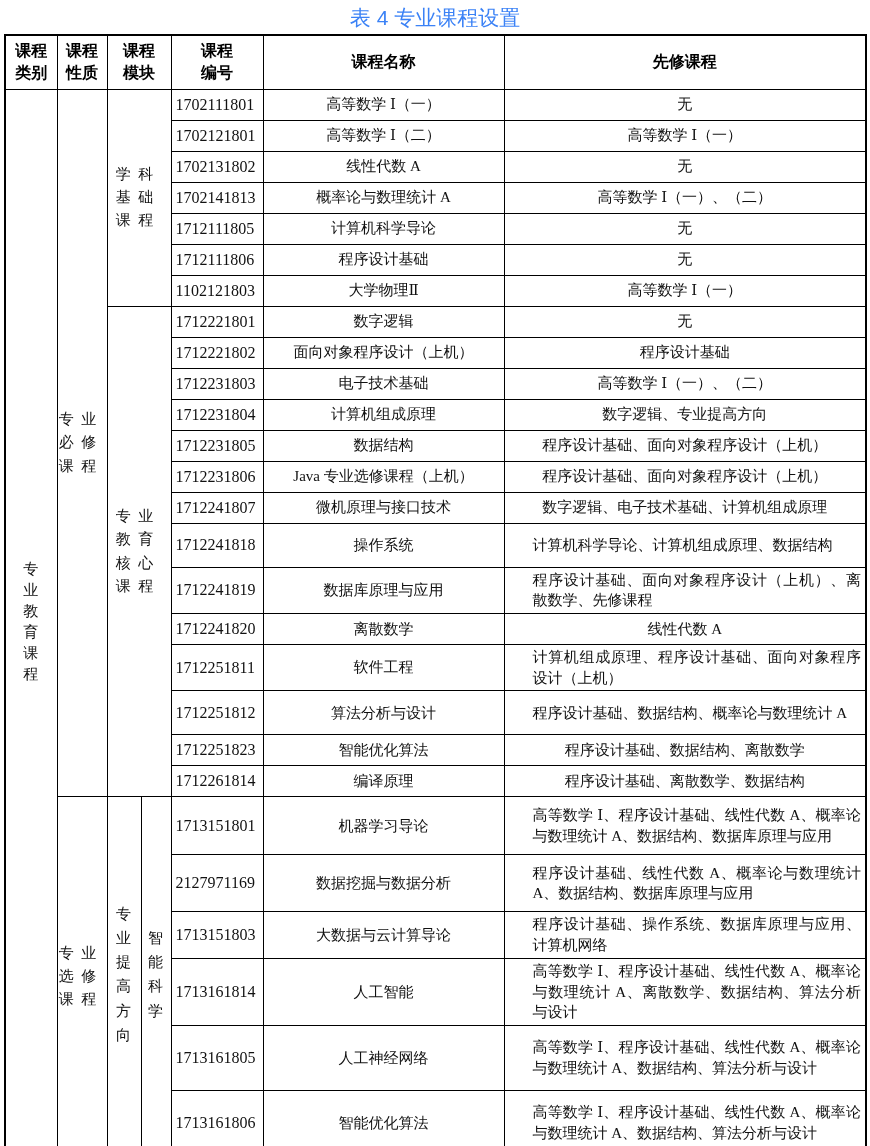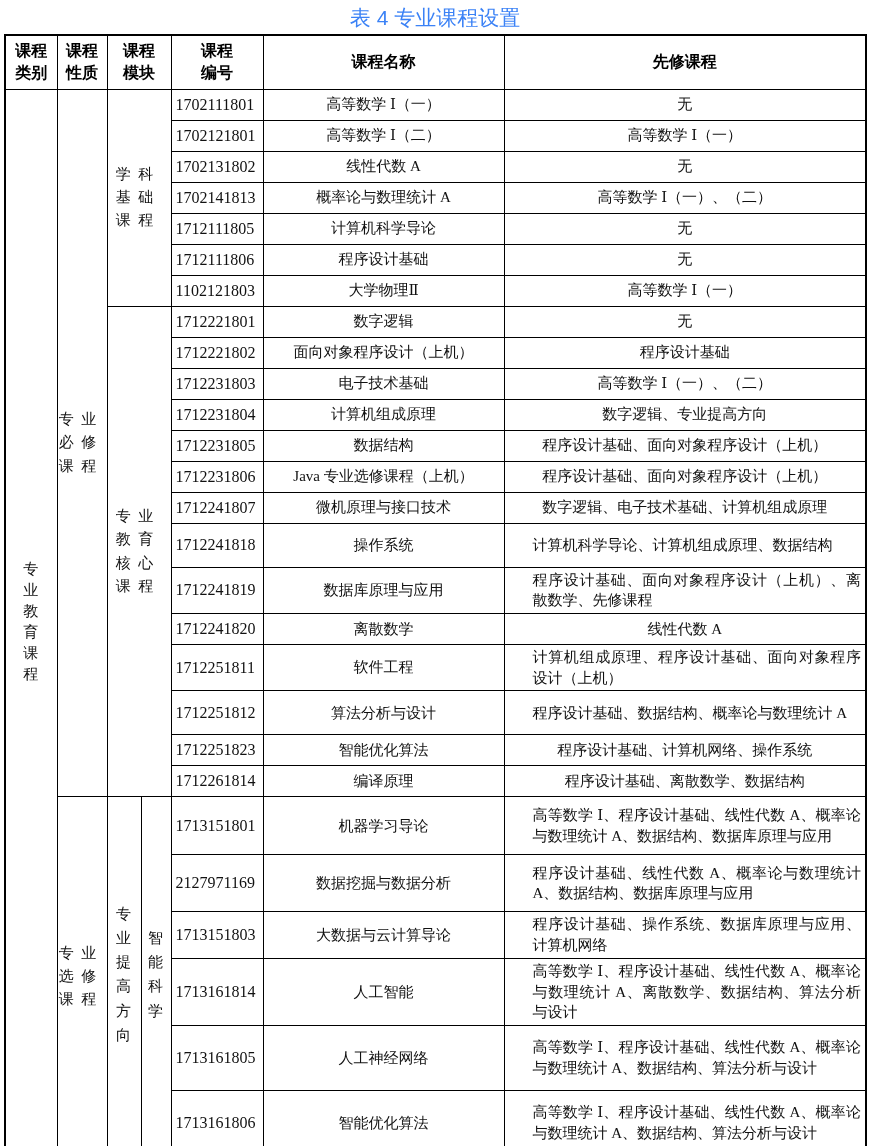--- a/index.html
+++ b/index.html
@@ -221,21 +221,21 @@
     <td class="pre just">计算机组成原理、程序设计基础、面向对象程序设计（上机）</td>
   </tr>
   <tr class="rh44">
     <td class="code">1712251812</td>
     <td class="cname">算法分析与设计</td>
     <td class="pre just">程序设计基础、数据结构、概率论与数理统计 A</td>
   </tr>
   <tr class="rh31">
     <td class="code">1712251823</td>
     <td class="cname">智能优化算法</td>
-    <td class="pre">程序设计基础、计算机网络、操作系统</td>
+    <td class="pre">程序设计基础、数据结构、离散数学</td>
   </tr>
   <tr class="rh31">
     <td class="code">1712261814</td>
     <td class="cname">编译原理</td>
     <td class="pre">程序设计基础、离散数学、数据结构</td>
   </tr>
 
   <tr class="rh58">
     <td class="group" rowspan="6"><span class="vlab v-double">专业选修课程</span></td>
     <td class="group" rowspan="6"><span class="vlab v-single loose">专业提高方向</span></td>

